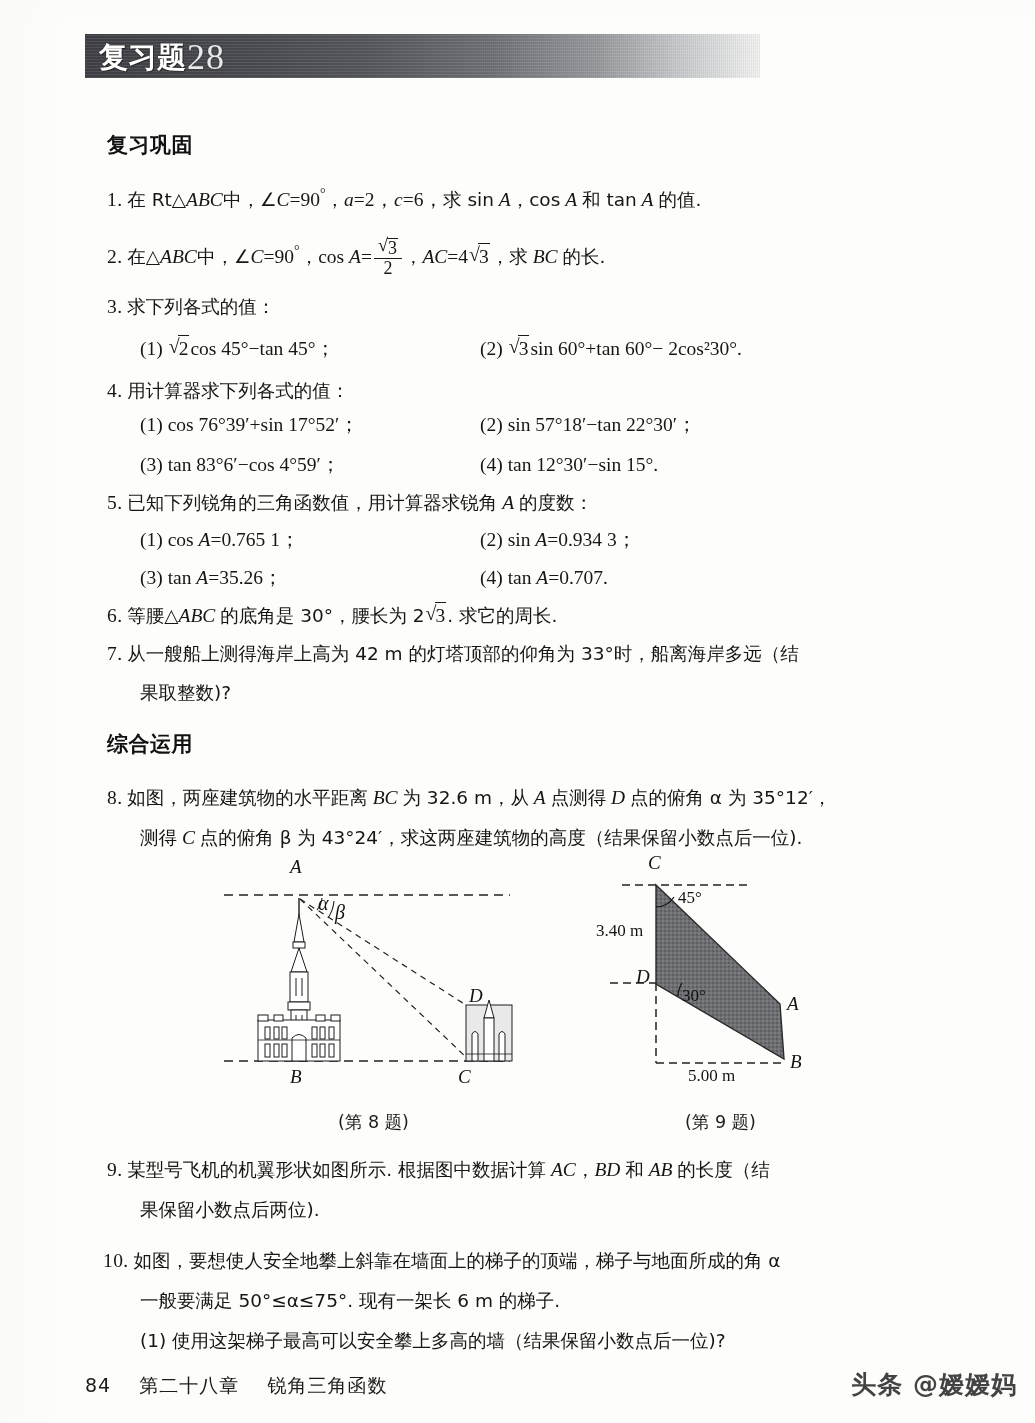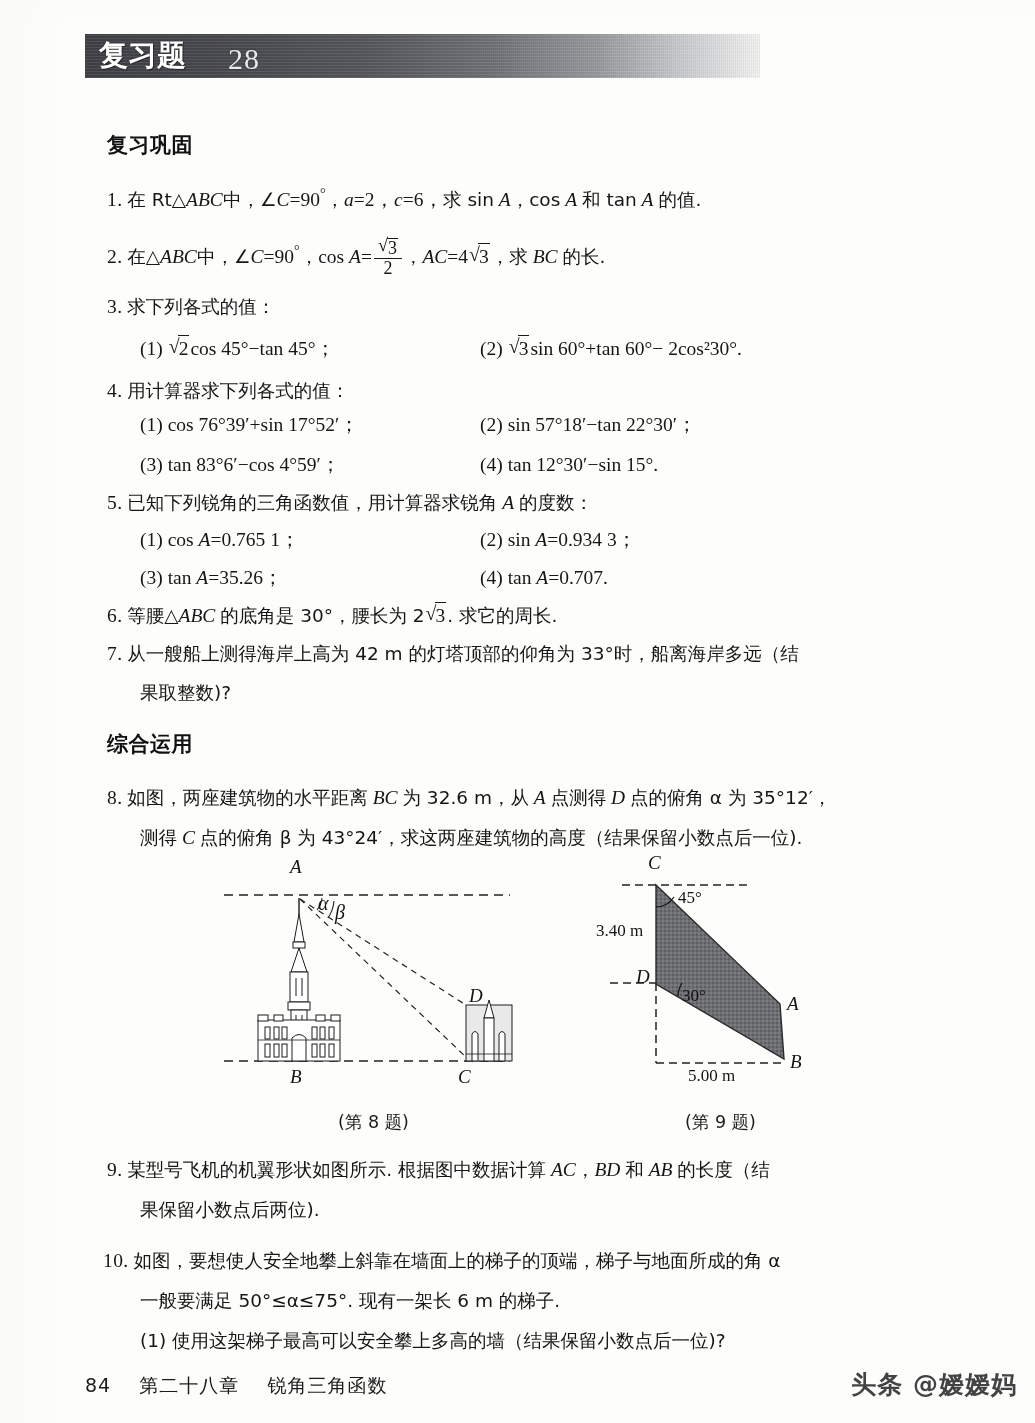--- a/index.html
+++ b/index.html
@@ -58,25 +58,24 @@
   .banner-title {
     font-family: "DejaVu Sans", "Liberation Sans", sans-serif;
     font-weight: bold;
     font-size: 29px;
     color: #ffffff;
     letter-spacing: 0px;
     text-shadow: 0 0 2px rgba(0,0,0,.55), 1px 1px 0 rgba(0,0,0,.35);
   }
   .banner-num {
     font-family: "Liberation Serif", "DejaVu Serif", serif;
-    font-size: 30px;
+    font-size: 36px;
     color: #e9eaea;
     letter-spacing: 1px;
     text-shadow: 0 0 2px rgba(0,0,0,.45);
-    margin-left: 41px;
   }
 
   
   .section-head {
     position: absolute;
     left: 107px;
     font-family: "DejaVu Sans", "Liberation Sans", sans-serif;
     font-weight: bold;
     font-size: 21px;
     color: #111;

